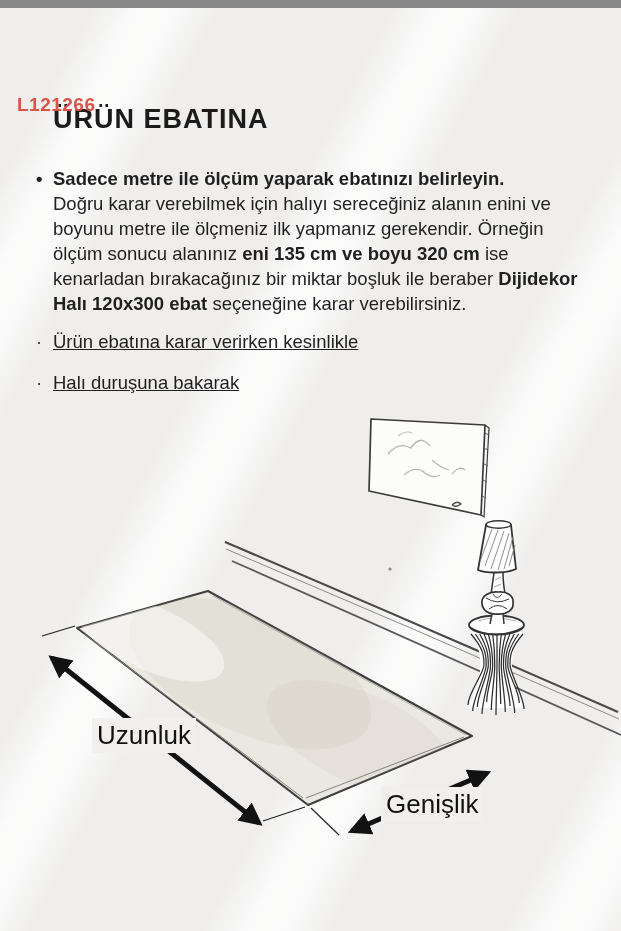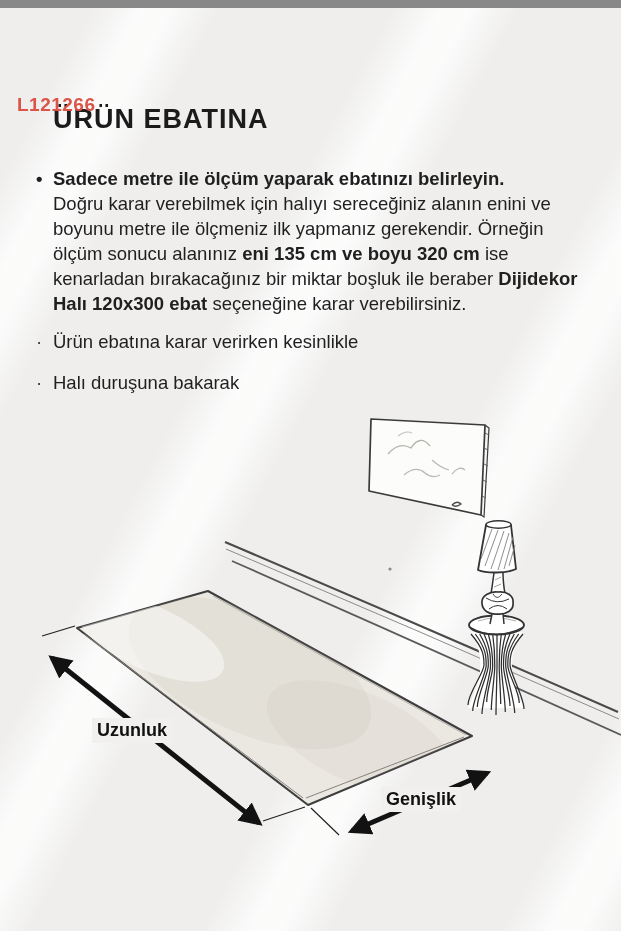--- a/index.html
+++ b/index.html
@@ -22,28 +22,28 @@
   .title .l1{font-size:27px;font-weight:bold;letter-spacing:1px;line-height:31px;}
   .title .l2{font-size:26px;font-weight:normal;letter-spacing:.5px;line-height:30px;margin-top:4px;color:#222;}
   .bullets{position:absolute;left:36px;top:158px;z-index:2;width:560px;}
   .bullet{display:flex;font-size:18.5px;line-height:25px;color:#1f1f1f;}
   .marker{flex:none;width:17px;}
   .marker.big{font-weight:bold;}
   .marker.small{color:#3a3a3a;}
   .btext{width:532px;}
   .b{font-weight:bold;}
   .lead{display:block;white-space:nowrap;}
-  .line{display:block;}
+  .line{display:block;text-decoration:underline;}
   .bullet.b23{line-height:24px;}
   .ind{padding-left:4px;}
   .mt2{margin-top:14px;}
   .mt3{margin-top:17px;}
   .illustration{position:absolute;left:0;top:0;z-index:1;}
   .dim-label{
-    position:absolute;z-index:3;font-size:18px;font-weight:bold;color:#111;
+    position:absolute;z-index:3;font-size:26px;font-weight:normal;color:#111;
     background:#f1f0ee;padding:2px 5px;
   }
   .dim-label.uzunluk{left:92px;top:710px;}
   .dim-label.genislik{left:381px;top:779px;text-align:center;}
 </style>
 </head>
 <body>
 
 <div class="canvas">
 

